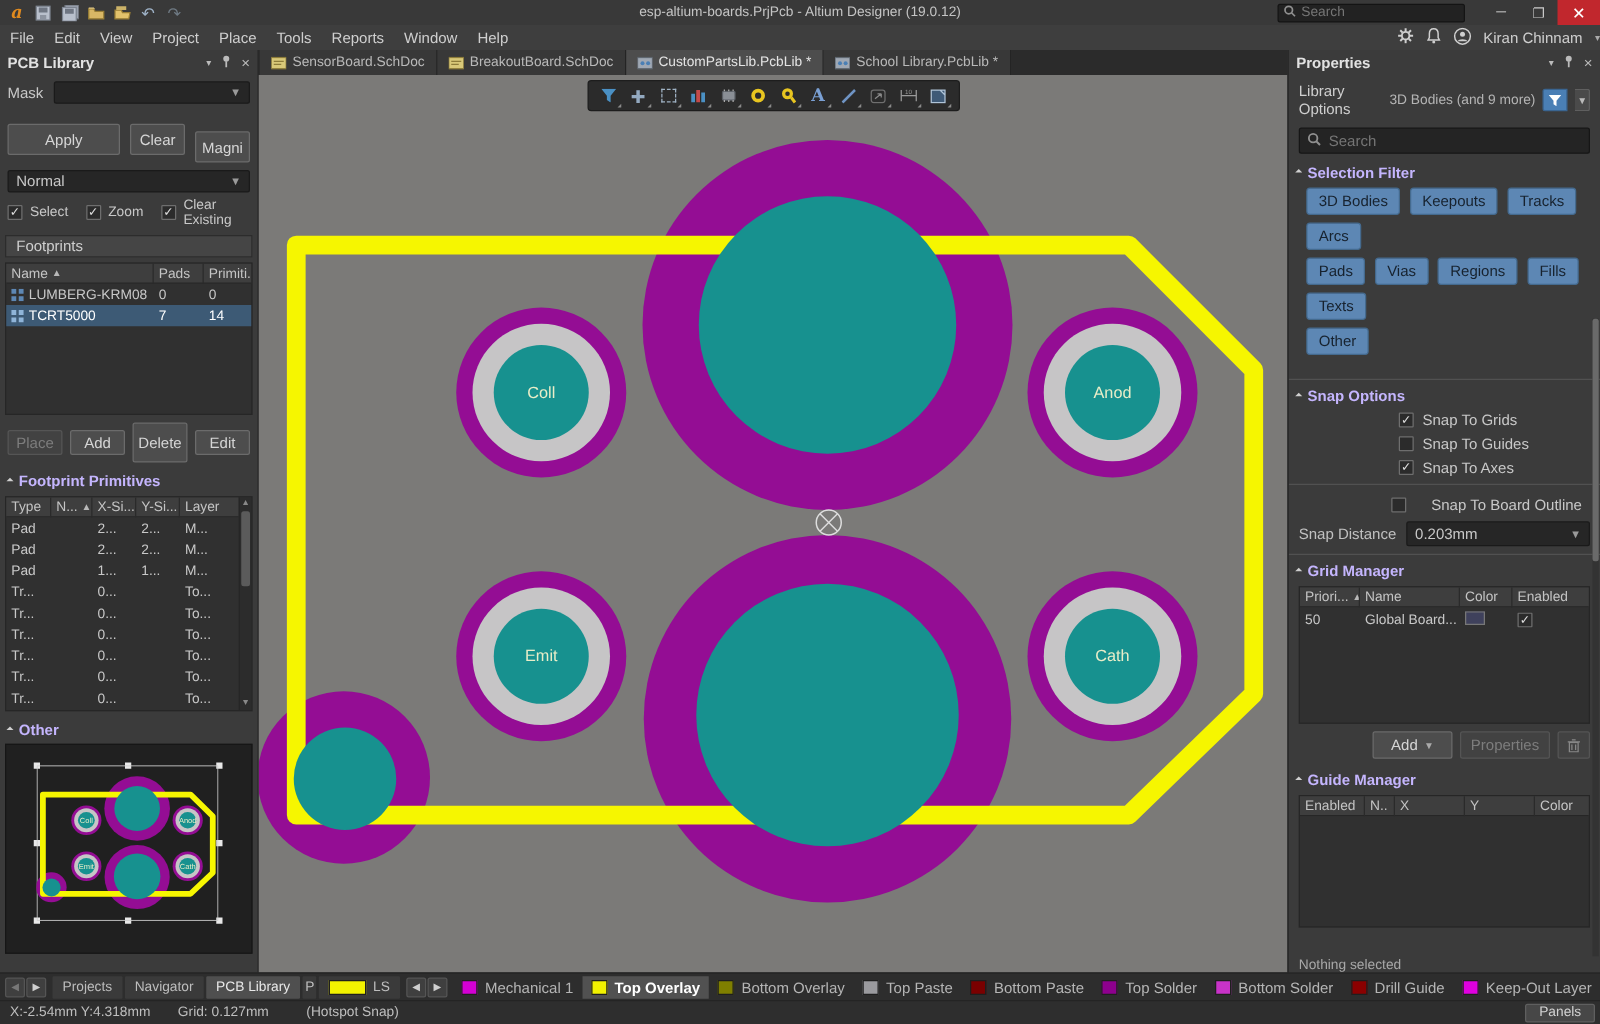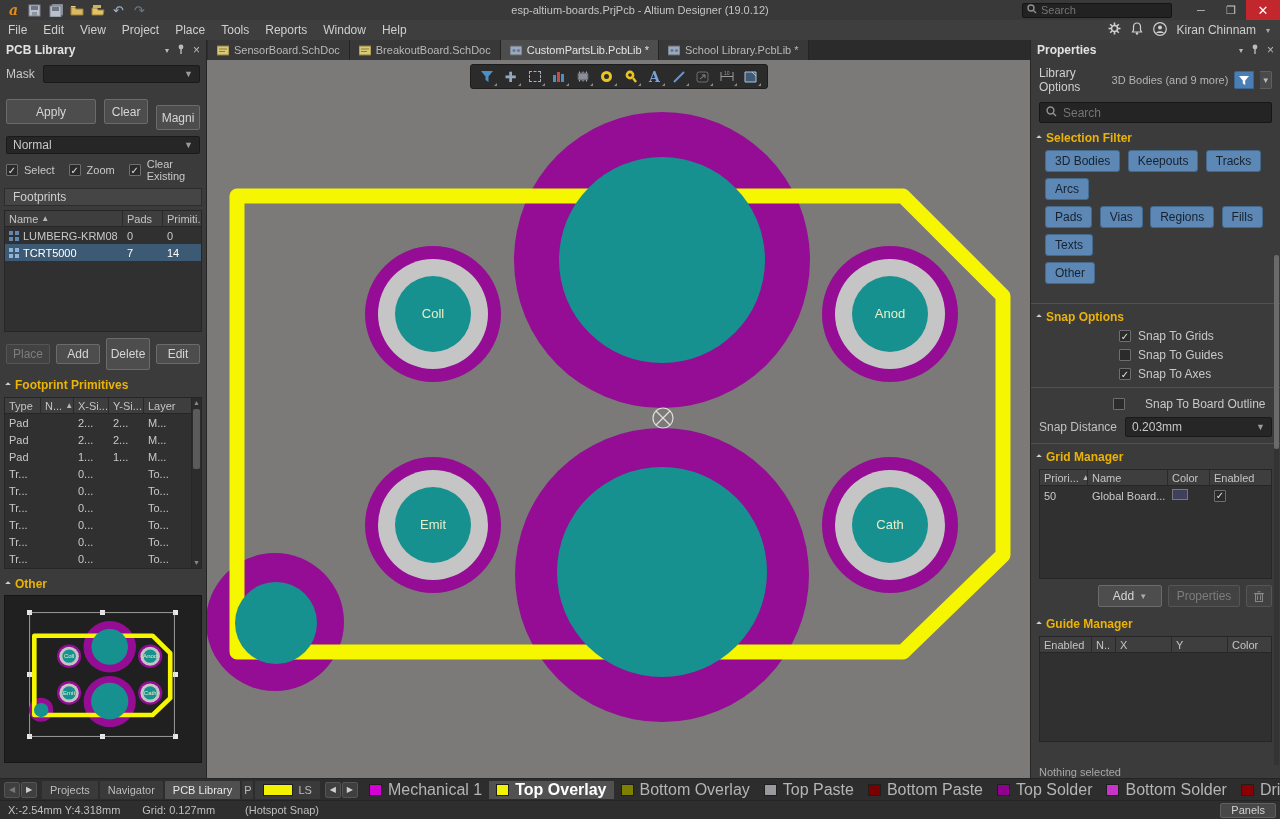--- a/index.html
+++ b/index.html
@@ -17,40 +17,40 @@
     display:flex; align-items:center; padding:0 4px; gap:4px; margin-right:14px; }
   .searchbox input { background:transparent; border:none; outline:none; color:#bbb; font-size:11px; width:100%;
     font-family:"Liberation Sans", sans-serif; }
   .winbtn { width:30px; height:20px; display:flex; align-items:center; justify-content:center; color:#c8c8c8; font-size:11px; }
   .winbtn.close { width:34px; background:#c1272d; color:#fff; font-size:13px; }
 
   
   #menubar { position:absolute; top:20px; left:0; width:1280px; height:20px; background:#3e3e3e;
     display:flex; align-items:center; }
   .menu-item { padding:0 8px; height:20px; display:flex; align-items:center; color:#cfcfcf; font-size:12px; }
-  .mb-right { margin-left:auto; display:flex; align-items:center; gap:10px; padding-right:10px; color:#cfcfcf;text-align:right; }
+  .mb-right { margin-left:auto; display:flex; align-items:center; gap:10px; color:#cfcfcf;text-align:right; }
   .mb-right .uname { font-size:12px; }
 
   
   #leftpanel { position:absolute; top:40px; left:0; width:207px; height:738px; background:#3b3b3b;
     border-right:1px solid #262626; }
   .panel-head { height:20px; display:flex; align-items:center; padding:0 6px; color:#e2e2e2; font-weight:bold; font-size:12px; }
   .panel-head .ph-ctrl { margin-left:auto; display:flex; gap:8px; align-items:center; color:#bbb; font-weight:normal; }
   .row { display:flex; align-items:center; }
   .combo { background:#262626; border:1px solid #1a1a1a; border-radius:2px; height:18px; color:#c8c8c8;
     display:flex; align-items:center; padding:0 6px; position:relative; }
   .combo .car { margin-left:auto; color:#9a9a9a; font-size:9px; }
   .btn { background:#4d4d4d; border:1px solid #6b6b6b; border-radius:2px; color:#d6d6d6;
     display:flex; align-items:center; justify-content:center; font-size:12px; }
   .btn.dim { color:#7d7d7d; border-color:#555; background:#424242; }
   .cb { width:12px; height:12px; background:#2b2b2b; border:1px solid #6e6e6e; border-radius:1px;
     display:inline-flex; align-items:center; justify-content:center; font-size:10px; color:#e0e0e0; flex:none; }
   .secbar { height:18px; background:#454545; border:1px solid #2c2c2c; display:flex; align-items:center;
     padding:0 8px; color:#cfcfcf; margin:0 4px; }
-  .sechead { display:flex; align-items:center; gap:5px; color:#eab308; font-weight:bold; padding:0 6px; }
+  .sechead { display:flex; align-items:center; gap:5px; color:#c4b5fd; font-weight:bold; padding:0 6px; }
   .tri { width:0; height:0; border-left:4px solid transparent; border-top:4px solid #d0d0d0;
     transform:rotate(-45deg); display:inline-block; }
   .tbl { background:#303030; border:1px solid #262626; margin:0 4px; }
   .tblhead { display:flex; background:#3e3e3e; border-bottom:1px solid #262626; height:16px; align-items:center; color:#c4c4c4; }
   .tblhead > div { padding:0 4px; border-right:1px solid #2a2a2a; height:16px; display:flex; align-items:center; overflow:hidden; white-space:nowrap; font-size:11px; }
   .trow { display:flex; height:17px; align-items:center; color:#c8c8c8; font-size:11px; }
   .trow > div { padding:0 4px; overflow:hidden; white-space:nowrap; }
   .trow.sel { background:#3d5a75; color:#fff; }
   .sort { font-size:8px; color:#b8b8b8; margin-left:3px; }
   .scroll { width:10px; background:#2c2c2c; border-left:1px solid #262626; position:relative; }
@@ -109,21 +109,21 @@
   
   #bottombar { position:absolute; top:778px; left:0; width:1280px; height:22px; background:#2d2d2d;
     display:flex; align-items:center; border-top:1px solid #242424; }
   .bbtab { height:18px; display:flex; align-items:center; padding:0 8px; margin:0 1px; background:#3a3a3a;
     color:#bdbdbd; font-size:11px; white-space:nowrap; border-radius:1px; }
   .bbtab.active { background:#4f4f4f; color:#e8e8e8; }
   .navarrows { display:flex; gap:1px; margin:0 4px; }
   .navarrows div { width:16px; height:16px; background:#3f3f3f; border:1px solid #555; border-radius:2px;
     display:flex; align-items:center; justify-content:center; font-size:8px; color:#cfcfcf; }
   .lswatch { width:13px; height:12px; border:1px solid #1f1f1f; flex:none; }
-  .layertab { height:18px; display:flex; align-items:center; gap:6px; padding:0 7px; color:#b5b5b5; font-size:16px; white-space:nowrap; }
+  .layertab { height:18px; display:flex; align-items:center; gap:6px; padding:0 7px; color:#b5b5b5; font-size:12px; white-space:nowrap; }
   .layertab.active { background:#515151; color:#fff; font-weight:bold; }
   #bb-right { margin-left:auto; display:flex; align-items:center; height:22px; background:#2d2d2d; padding-right:2px; }
 
   #statusbar { position:absolute; top:800px; left:0; width:1280px; height:19px; background:#2e2e2e;
     display:flex; align-items:center; color:#bfbfbf; font-size:11px; border-top:1px solid #242424; }
   #statusbar .seg1 { margin-left:8px; }
   #statusbar .seg2 { margin-left:22px; }
   #statusbar .seg3 { margin-left:30px; }
   .panelsbtn { margin-left:auto; margin-right:4px; height:15px; padding:0 10px; background:#474747;
     border:1px solid #5f5f5f; border-radius:2px; display:flex; align-items:center; color:#d2d2d2; font-size:11px; }

